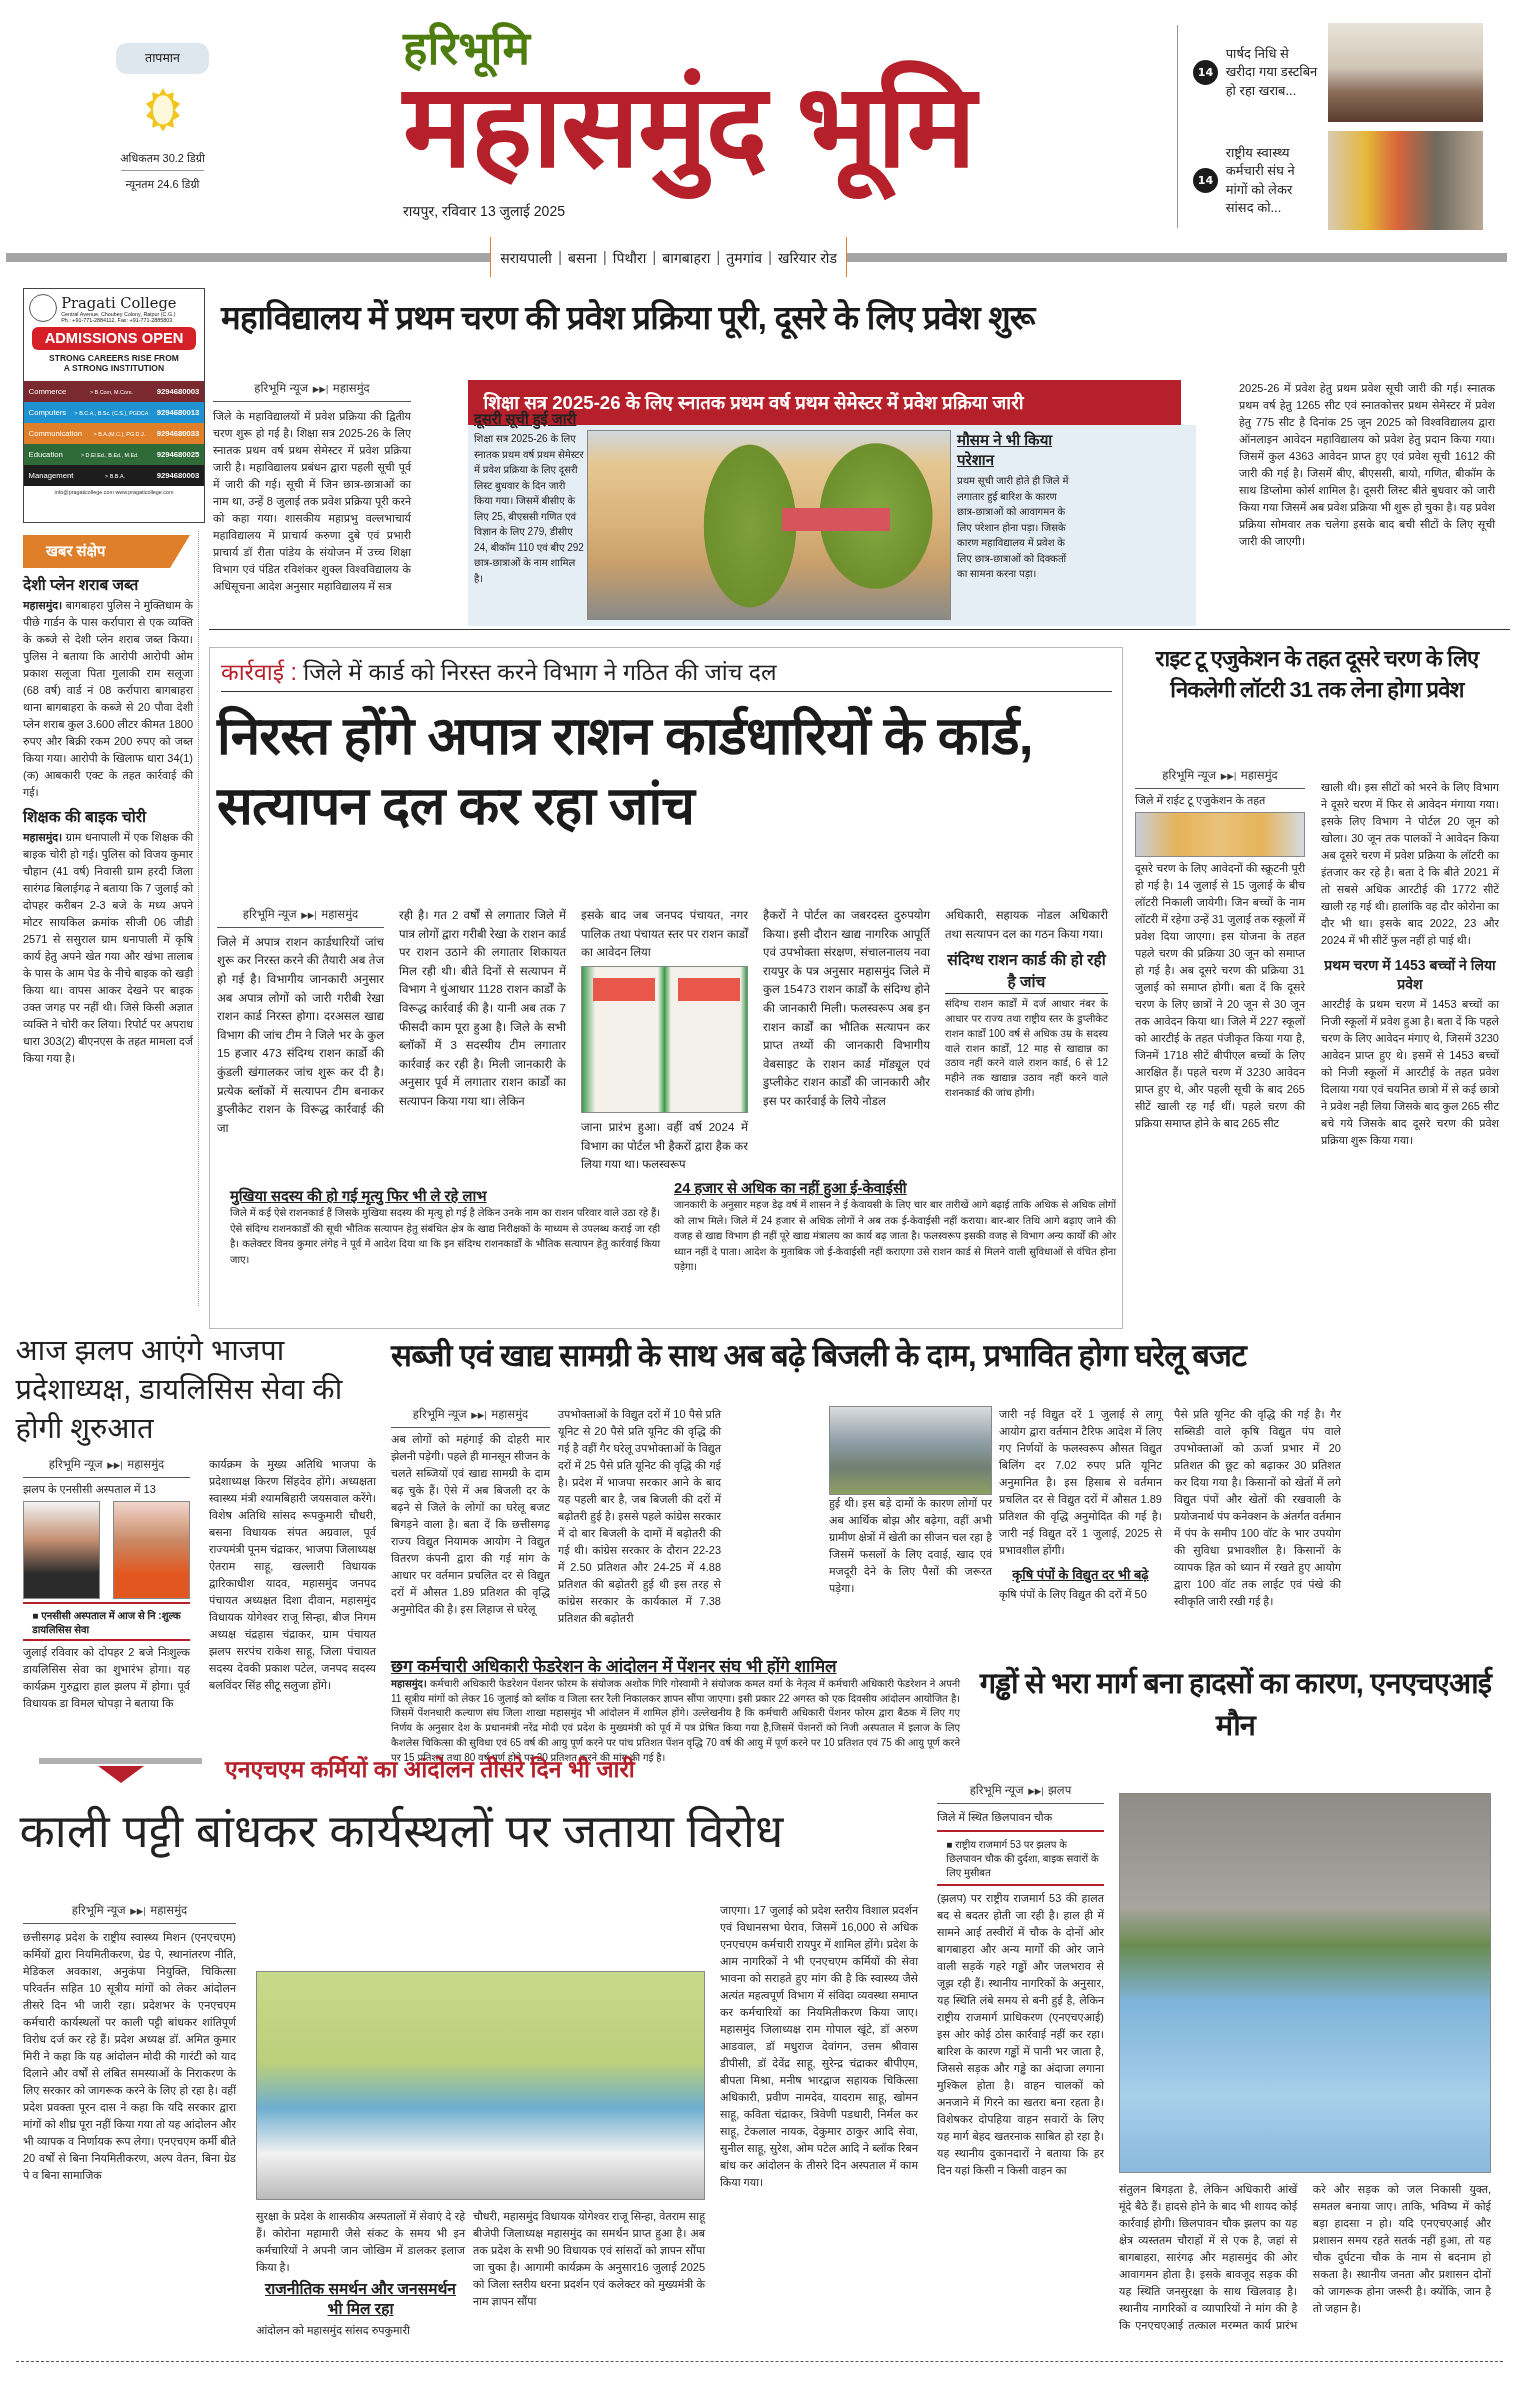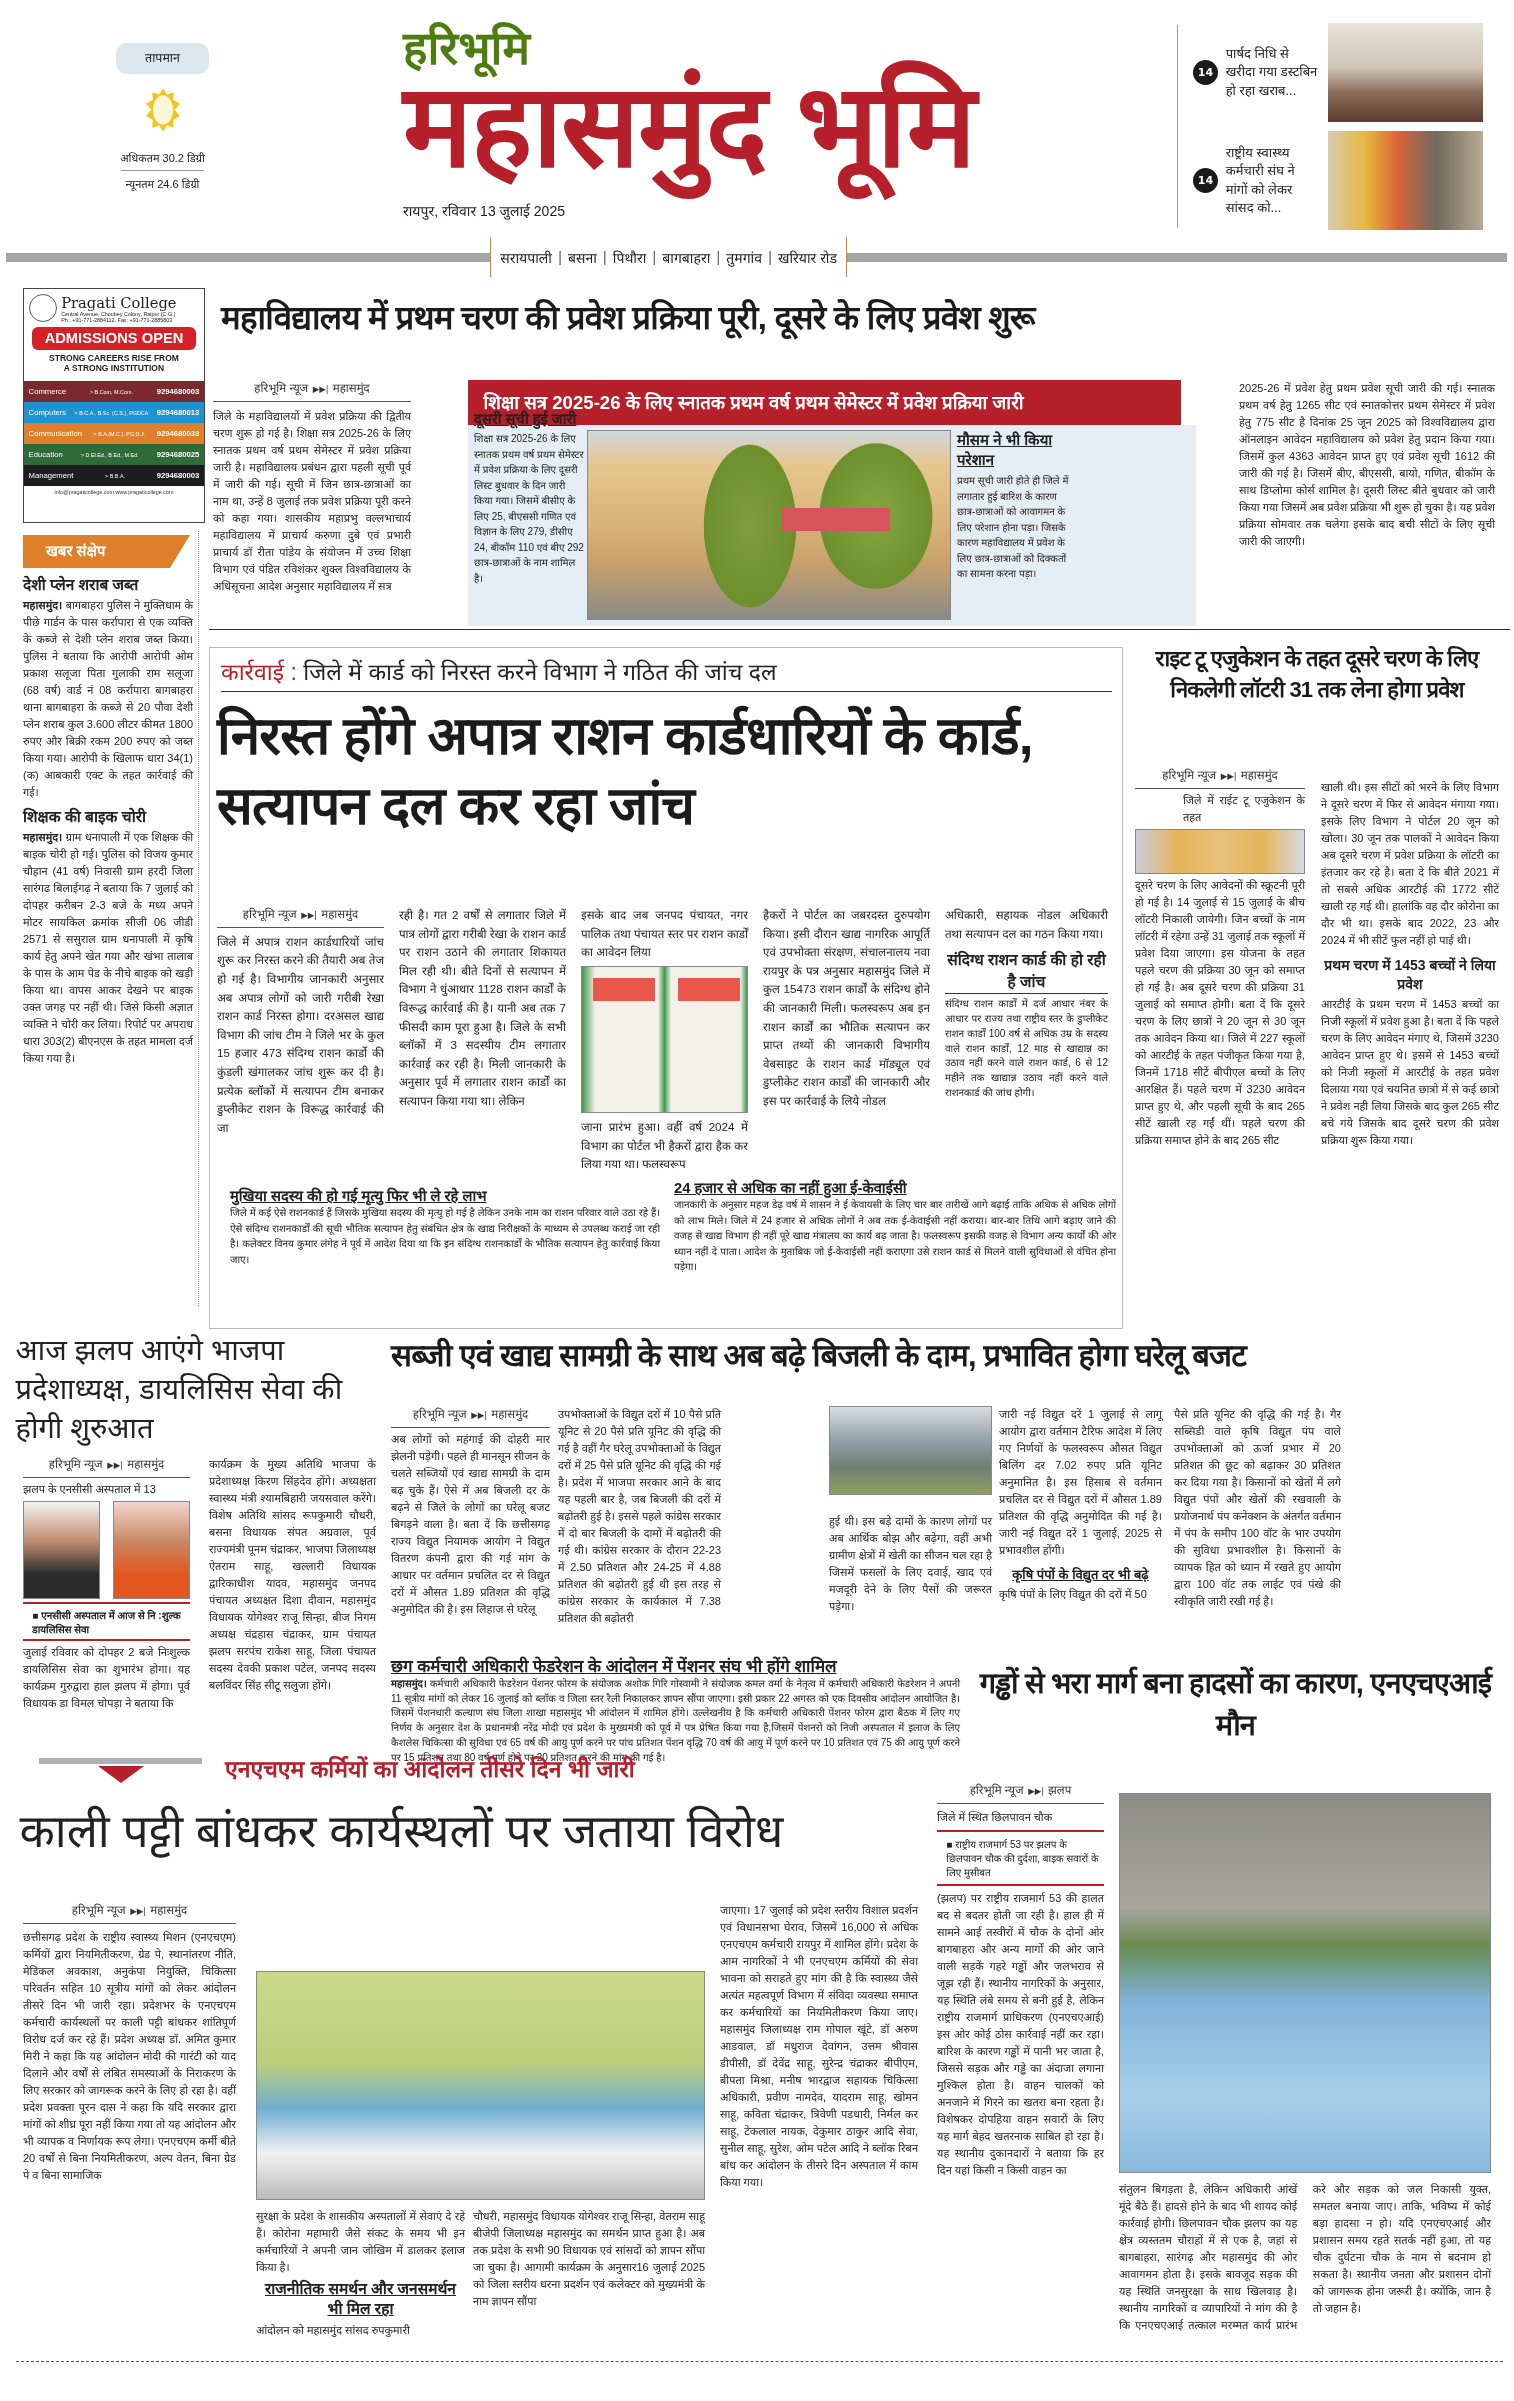--- a/index.html
+++ b/index.html
@@ -171,21 +171,21 @@
   <div class="body-text-sm" style="font-size:10px;line-height:15.5px;">जिले में कई ऐसे राशनकार्ड हैं जिसके मुखिया सदस्य की मृत्यु हो गई है लेकिन उनके नाम का राशन परिवार वाले उठा रहे हैं। ऐसे संदिग्ध राशनकार्डों की सूची भौतिक सत्यापन हेतु संबंधित क्षेत्र के खाद्य निरीक्षकों के माध्यम से उपलब्ध कराई जा रही है। कलेक्टर विनय कुमार लंगेह ने पूर्व में आदेश दिया था कि इन संदिग्ध राशनकार्डों के भौतिक सत्यापन हेतु कार्रवाई किया जाए।</div>
 </div>
 <div class="abs" style="left:674px;top:1177px;width:442px;">
   <div style="font-size:14.7px;font-weight:bold;text-decoration:underline;font-family:'Liberation Sans',sans-serif;">24 हजार से अधिक का नहीं हुआ ई-केवाईसी</div>
   <div class="body-text-sm" style="font-size:10px;line-height:15.5px;">जानकारी के अनुसार महज डेढ़ वर्ष में शासन ने ई केवायसी के लिए चार बार तारीखें आगे बढ़ाई ताकि अधिक से अधिक लोगों को लाभ मिले। जिले में 24 हजार से अधिक लोगों ने अब तक ई-केवाईसी नहीं कराया। बार-बार तिथि आगे बढ़ाए जाने की वजह से खाद्य विभाग ही नहीं पूरे खाद्य मंत्रालय का कार्य बढ़ जाता है। फलस्वरूप इसकी वजह से विभाग अन्य कार्यों की ओर ध्यान नहीं दे पाता। आदेश के मुताबिक जो ई-केवाईसी नहीं कराएगा उसे राशन कार्ड से मिलने वाली सुविधाओं से वंचित होना पड़ेगा।</div>
 </div>
 
 <div class="abs hl-black" style="left:1135px;top:643px;width:364px;font-size:22px;line-height:31px;text-align:center;">राइट टू एजुकेशन के तहत दूसरे चरण के लिए निकलेगी लॉटरी 31 तक लेना होगा प्रवेश</div>
 <div class="abs" style="left:1135px;top:767px;width:170px;">
   <div class="byline"><span>हरिभूमि न्यूज</span><span class="arr">▶▶|</span><span>महासमुंद</span></div>
-  <div class="body-text-sm" style="margin-top:3.1px;margin-left:48px;">जिले में राईट टू एजुकेशन के तहत</div>
+  <div class="body-text-sm" style="margin-top:3.1px;">जिले में राईट टू एजुकेशन के तहत</div>
   <div class="photo" style="position:relative;height:45px;margin:3.1px 0;background:linear-gradient(90deg,#c9cfd8 0%,#e7b35a 25%,#e9c27a 50%,#e5b45a 75%,#d5dbe2 100%);"></div>
   <div class="body-text-sm">दूसरे चरण के लिए आवेदनों की स्क्रूटनी पूरी हो गई है। 14 जुलाई से 15 जुलाई के बीच लॉटरी निकाली जायेगी। जिन बच्चों के नाम लॉटरी में रहेगा उन्हें 31 जुलाई तक स्कूलों में प्रवेश दिया जाएगा। इस योजना के तहत पहले चरण की प्रक्रिया 30 जून को समाप्त हो गई है। अब दूसरे चरण की प्रक्रिया 31 जुलाई को समाप्त होगी। बता दें कि दूसरे चरण के लिए छात्रों ने 20 जून से 30 जून तक आवेदन किया था। जिले में 227 स्कूलों को आरटीई के तहत पंजीकृत किया गया है, जिनमें 1718 सीटें बीपीएल बच्चों के लिए आरक्षित हैं। पहले चरण में 3230 आवेदन प्राप्त हुए थे, और पहली सूची के बाद 265 सीटें खाली रह गईं थीं। पहले चरण की प्रक्रिया समाप्त होने के बाद 265 सीट</div>
 </div>
 <div class="abs" style="left:1321px;top:767px;width:178px;margin-top:12px;">
   <div class="body-text-sm">खाली थी। इस सीटों को भरने के लिए विभाग ने दूसरे चरण में फिर से आवेदन मंगाया गया। इसके लिए विभाग ने पोर्टल 20 जून को खोला। 30 जून तक पालकों ने आवेदन किया अब दूसरे चरण में प्रवेश प्रक्रिया के लॉटरी का इंतजार कर रहे है। बता दे कि बीते 2021 में तो सबसे अधिक आरटीई की 1772 सीटें खाली रह गई थी। हालांकि वह दौर कोरोना का दौर भी था। इसके बाद 2022, 23 और 2024 में भी सीटें फुल नहीं हो पाई थी।</div>
   <div style="font-size:14px;font-weight:bold;text-align:center;margin:6.2px 0 3.1px;font-family:'Liberation Sans',sans-serif;">प्रथम चरण में 1453 बच्चों ने लिया प्रवेश</div>
   <div class="body-text-sm">आरटीई के प्रथम चरण में 1453 बच्चों का निजी स्कूलों में प्रवेश हुआ है। बता दें कि पहले चरण के लिए आवेदन मंगाए थे, जिसमें 3230 आवेदन प्राप्त हुए थे। इसमें से 1453 बच्चों को निजी स्कूलों में आरटीई के तहत प्रवेश दिलाया गया एवं चयनित छात्रो में से कई छात्रो ने प्रवेश नही लिया जिसके बाद कुल 265 सीट बचे गये जिसके बाद दूसरे चरण की प्रवेश प्रक्रिया शुरू किया गया।</div>
 </div>
 
 <div class="abs" style="left:15.5px;top:1331px;width:364px;font-size:29px;line-height:39px;font-family:'Liberation Sans',sans-serif;">आज झलप आएंगे भाजपा प्रदेशाध्यक्ष, डायलिसिस सेवा की होगी शुरुआत</div>
@@ -202,21 +202,21 @@
 <div class="abs body-text-sm" style="left:209px;top:1456px;width:167px;">कार्यक्रम के मुख्य अतिथि भाजपा के प्रदेशाध्यक्ष किरण सिंहदेव होंगे। अध्यक्षता स्वास्थ्य मंत्री श्यामबिहारी जयसवाल करेंगे। विशेष अतिथि सांसद रूपकुमारी चौधरी, बसना विधायक संपत अग्रवाल, पूर्व राज्यमंत्री पूनम चंद्राकर, भाजपा जिलाध्यक्ष ऐतराम साहू, खल्लारी विधायक द्वारिकाधीश यादव, महासमुंद जनपद पंचायत अध्यक्षत दिशा दीवान, महासमुंद विधायक योगेश्वर राजू सिन्हा, बीज निगम अध्यक्ष चंद्रहास चंद्राकर, ग्राम पंचायत झलप सरपंच राकेश साहू, जिला पंचायत सदस्य देवकी प्रकाश पटेल, जनपद सदस्य बलविंदर सिंह सीटू सलुजा होंगे।</div>
 
 <div class="abs hl-black" style="left:391px;top:1334px;width:1116px;font-size:31px;line-height:43px;">सब्जी एवं खाद्य सामग्री के साथ अब बढ़े बिजली के दाम, प्रभावित होगा घरेलू बजट</div>
 <div class="abs" style="left:391px;top:1406px;width:159px;">
   <div class="byline"><span>हरिभूमि न्यूज</span><span class="arr">▶▶|</span><span>महासमुंद</span></div>
   <div class="body-text-sm" style="margin-top:3.1px;">अब लोगों को महंगाई की दोहरी मार झेलनी पड़ेगी। पहले ही मानसून सीजन के चलते सब्जियों एवं खाद्य सामग्री के दाम बढ़ चुके हैं। ऐसे में अब बिजली दर के बढ़ने से जिले के लोगों का घरेलू बजट बिगड़ने वाला है। बता दें कि छत्तीसगढ़ राज्य विद्युत नियामक आयोग ने विद्युत वितरण कंपनी द्वारा की गई मांग के आधार पर वर्तमान प्रचलित दर से विद्युत दरों में औसत 1.89 प्रतिशत की वृद्धि अनुमोदित की है। इस लिहाज से घरेलू</div>
 </div>
 <div class="abs body-text-sm" style="left:558px;top:1406px;width:163px;">उपभोक्ताओं के विद्युत दरों में 10 पैसे प्रति यूनिट से 20 पैसे प्रति यूनिट की वृद्धि की गई है वहीं गैर घरेलू उपभोक्ताओं के विद्युत दरों में 25 पैसे प्रति यूनिट की वृद्धि की गई है। प्रदेश में भाजपा सरकार आने के बाद यह पहली बार है, जब बिजली की दरों में बढ़ोतरी हुई है। इससे पहले कांग्रेस सरकार में दो बार बिजली के दामों में बढ़ोतरी की गई थी। कांग्रेस सरकार के दौरान 22-23 में 2.50 प्रतिशत और 24-25 में 4.88 प्रतिशत की बढ़ोतरी हुई थी इस तरह से कांग्रेस सरकार के कार्यकाल में 7.38 प्रतिशत की बढ़ोतरी</div>
 <div class="abs" style="left:829px;top:1406px;width:163px;">
   <div class="photo" style="position:relative;height:89px;background:linear-gradient(180deg,#d9dde0 0%,#8f9ea6 40%,#6f7f72 70%,#8fa062 100%);"></div>
-  <div class="body-text-sm" style="margin-top:18px;">हुई थी। इस बड़े दामों के कारण लोगों पर अब आर्थिक बोझ और बढ़ेगा, वहीं अभी ग्रामीण क्षेत्रों में खेती का सीजन चल रहा है जिसमें फसलों के लिए दवाई, खाद एवं मजदूरी देने के लिए पैसों की जरूरत पड़ेगा।</div>
+  <div class="body-text-sm" style="margin-top:0;">हुई थी। इस बड़े दामों के कारण लोगों पर अब आर्थिक बोझ और बढ़ेगा, वहीं अभी ग्रामीण क्षेत्रों में खेती का सीजन चल रहा है जिसमें फसलों के लिए दवाई, खाद एवं मजदूरी देने के लिए पैसों की जरूरत पड़ेगा।</div>
 </div>
 <div class="abs" style="left:999px;top:1406px;width:163px;">
   <div class="body-text-sm">जारी नई विद्युत दरें 1 जुलाई से लागू आयोग द्वारा वर्तमान टैरिफ आदेश में लिए गए निर्णयों के फलस्वरूप औसत विद्युत बिलिंग दर 7.02 रुपए प्रति यूनिट अनुमानित है। इस हिसाब से वर्तमान प्रचलित दर से विद्युत दरों में औसत 1.89 प्रतिशत की वृद्धि अनुमोदित की गई है। जारी नई विद्युत दरें 1 जुलाई, 2025 से प्रभावशील होंगी।</div>
   <div style="font-size:13px;font-weight:bold;text-decoration:underline;text-align:center;margin:6.2px 0 3.1px;font-family:'Liberation Sans',sans-serif;">कृषि पंपों के विद्युत दर भी बढ़े</div>
   <div class="body-text-sm">कृषि पंपों के लिए विद्युत की दरों में 50</div>
 </div>
 <div class="abs body-text-sm" style="left:1174px;top:1406px;width:167px;">पैसे प्रति यूनिट की वृद्धि की गई है। गैर सब्सिडी वाले कृषि विद्युत पंप वाले उपभोक्ताओं को ऊर्जा प्रभार में 20 प्रतिशत की छूट को बढ़ाकर 30 प्रतिशत कर दिया गया है। किसानों को खेतों में लगे विद्युत पंपों और खेतों की रखवाली के प्रयोजनार्थ पंप कनेक्शन के अंतर्गत वर्तमान में पंप के समीप 100 वॉट के भार उपयोग की सुविधा प्रभावशील है। किसानों के व्यापक हित को ध्यान में रखते हुए आयोग द्वारा 100 वॉट तक लाईट एवं पंखे की स्वीकृति जारी रखी गई है।</div>
 
 <div class="abs" style="left:391px;top:1654px;width:569px;">
   <div style="font-size:17px;font-weight:bold;text-decoration:underline;font-family:'Liberation Sans',sans-serif;">छग कर्मचारी अधिकारी फेडरेशन के आंदोलन में पेंशनर संघ भी होंगे शामिल</div>

